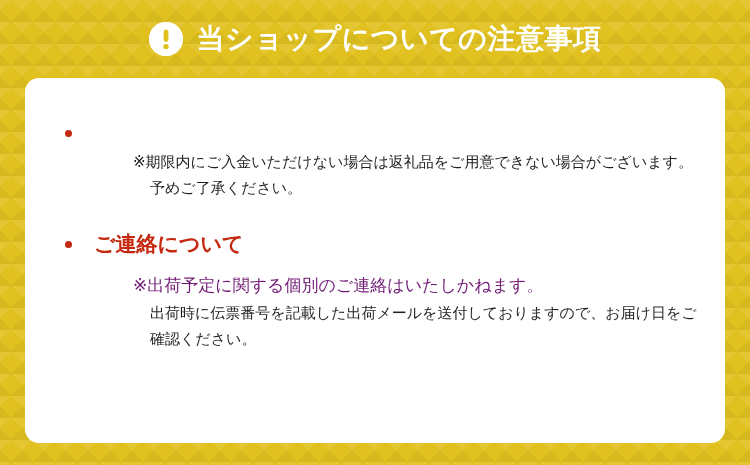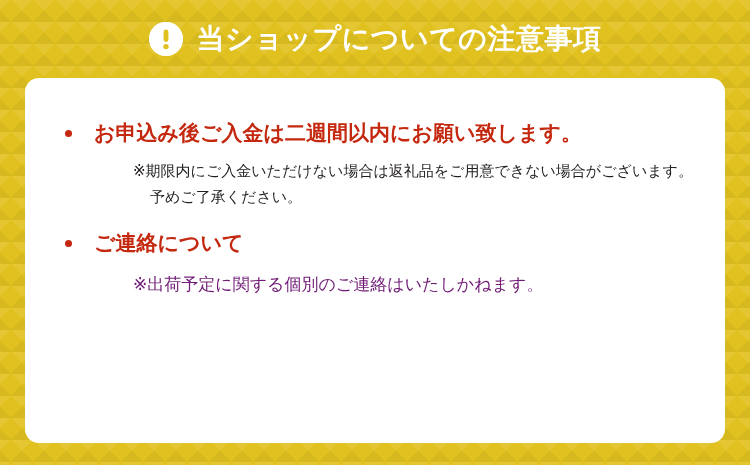--- a/index.html
+++ b/index.html
@@ -112,21 +112,21 @@
     line-height: 1.5;
   }
   .note-body.plain {
     text-indent: 0;
     padding-left: 17px;
     margin-top: 2px;
   }
 
   #block-1 { margin-top: 20px; }
   #block-1 .note-body { margin-top: 4px; }
-  #block-2 { margin-top: 20px; }
+  #block-2 { margin-top: 30px; }
   #block-2 .note-heading { margin-bottom: 12px; }
   #note-2-red { margin-top: 16px; }
 </style>
 </head>
 <body>
 
 <div id="banner">
 
   <div id="header">
     <div id="alert-icon">
@@ -137,27 +137,27 @@
       </svg>
     </div>
     <div id="header-title">当ショップについての注意事項</div>
   </div>
 
   <div id="card">
 
     <div class="note-block" id="block-1">
       <div class="note-heading">
         <span class="bullet-dot"></span>
-        <span class="note-heading-text">お申込み後ご入金は二週間以内にお願い致します。</span>
       </div>
       <p class="note-body">※期限内にご入金いただけない場合は返礼品をご用意できない場合がございます。予めご了承ください。</p>
     </div>
 
     <div class="note-block" id="block-2">
       <div class="note-heading">
         <span class="bullet-dot"></span>
         <span class="note-heading-text">ご連絡について</span>
       </div>
       <p class="note-body red" id="note-2-red">※出荷予定に関する個別のご連絡はいたしかねます。</p>
+      <p class="note-body plain">出荷時に伝票番号を記載した出荷メールを送付しておりますので、お届け日をご確認ください。</p>
     </div>
 
   </div>
 </div>
 
 </body></html>

